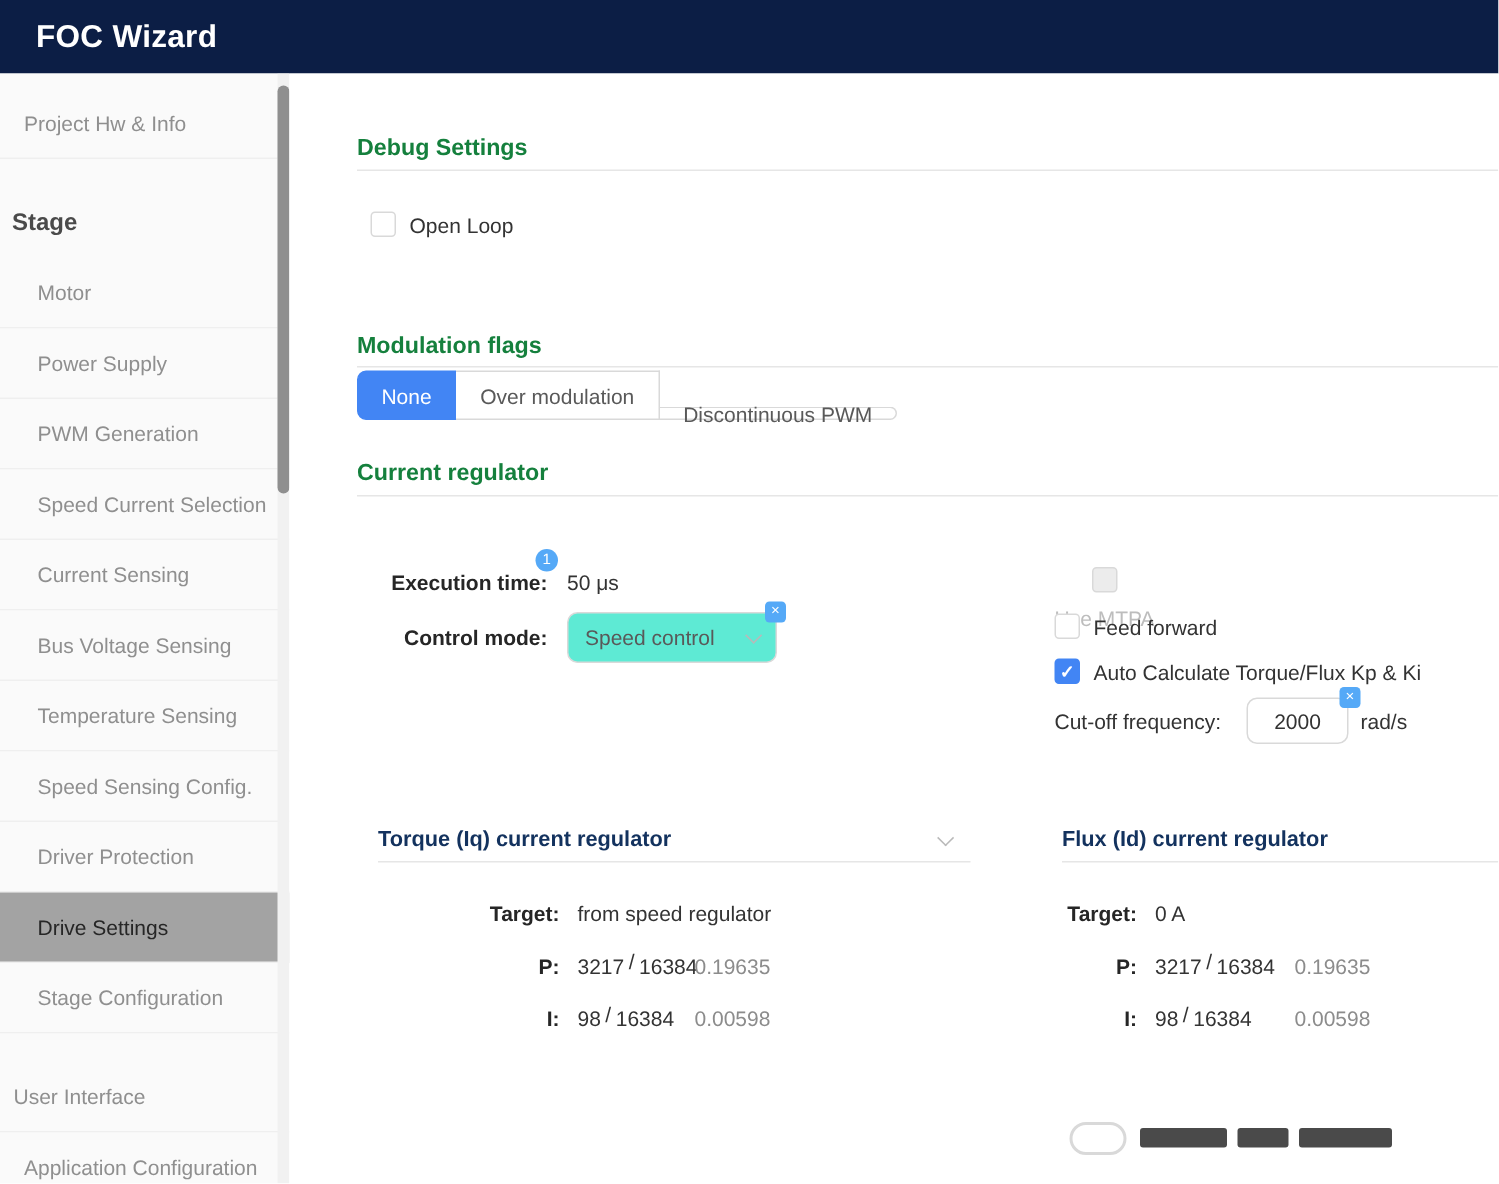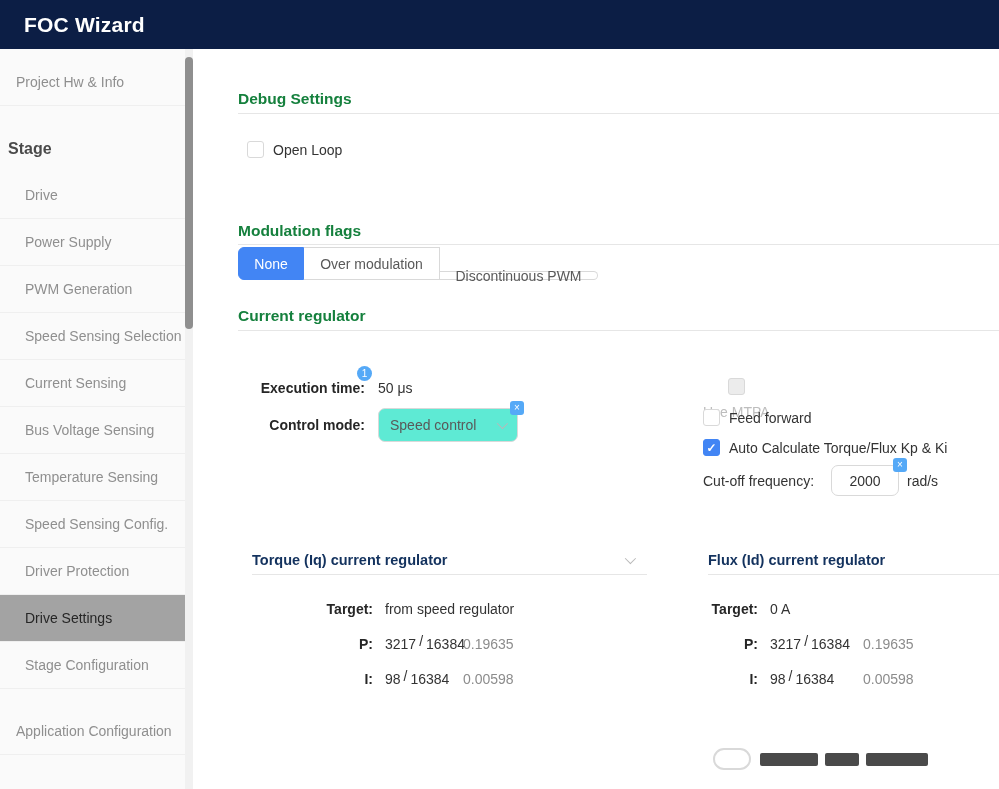--- a/index.html
+++ b/index.html
@@ -89,32 +89,33 @@
 
 <div class="app">
 
   <div class="header">
     <span>FOC Wizard</span>
   </div>
 
   <div class="sidebar">
     <div class="side-item top">Project Hw &amp; Info</div>
     <div class="side-section">Stage</div>
-    <div class="side-item">Drive</div>
+    <div class="side-item">Motor</div>
     <div class="side-item">Power Supply</div>
     <div class="side-item">PWM Generation</div>
-    <div class="side-item">Speed Sensing Selection</div>
+    <div class="side-item">Speed Current Selection</div>
     <div class="side-item">Current Sensing</div>
     <div class="side-item">Bus Voltage Sensing</div>
     <div class="side-item">Temperature Sensing</div>
     <div class="side-item">Speed Sensing Config.</div>
     <div class="side-item">Driver Protection</div>
     <div class="side-item active">Drive Settings</div>
     <div class="side-item">Stage Configuration</div>
     <div class="side-gap"></div>
+    <div class="side-item top2">User Interface</div>
     <div class="side-item top">Application Configuration</div>
     <div class="sb-track">
       <div class="sb-thumb"></div>
     </div>
   </div>
 
   <div class="main">
 
     <div class="abs sec-title" style="left:45px; top:41px;">Debug Settings</div>
     <div class="abs hr" style="left:45px; right:0; top:64px;"></div>

